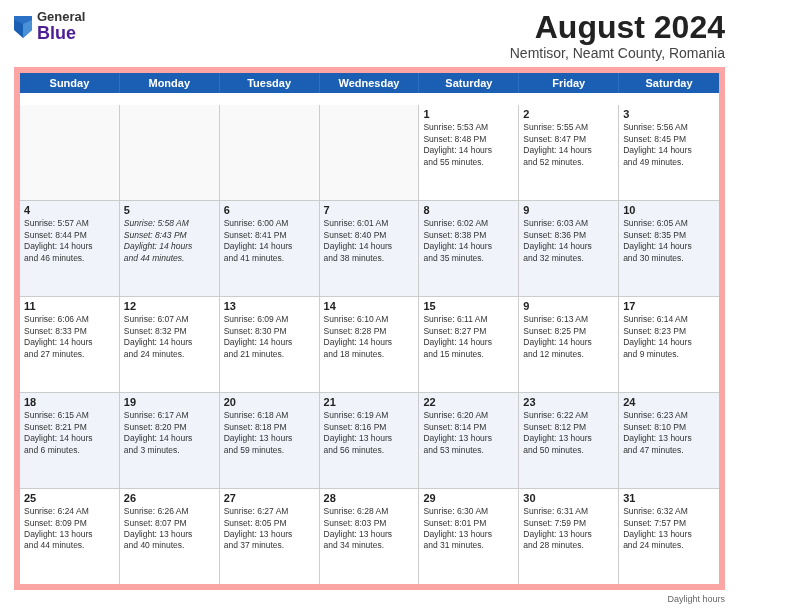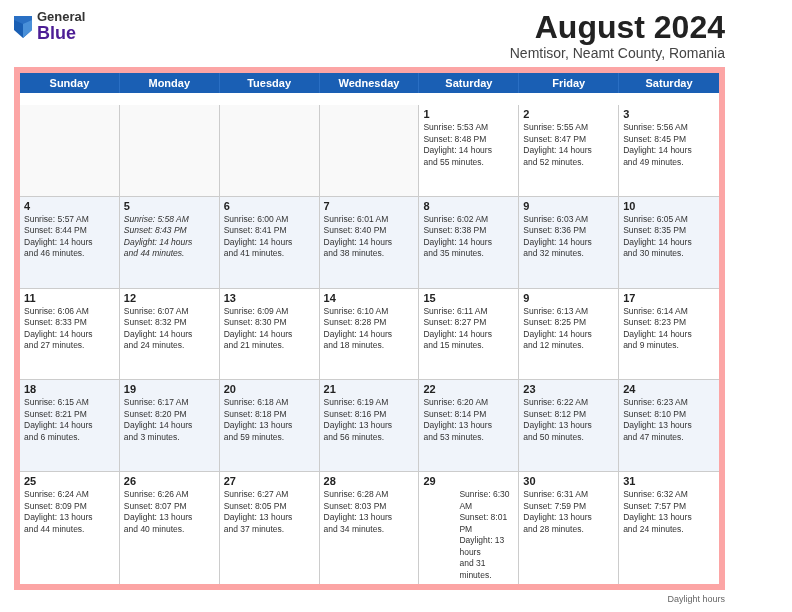--- a/index.html
+++ b/index.html
@@ -360,21 +360,21 @@
           </div>
           <div class="cal-cell">
             <div class="day-num">28</div>
             <div class="day-info" style="white-space: pre-line;">Sunrise: 6:28 AM
 Sunset: 8:03 PM
 Daylight: 13 hours
 and 34 minutes.</div>
           </div>
           <div class="cal-cell">
             <div class="day-num">29</div>
-            <div class="day-info" style="white-space: pre-line; margin-left: 36px;">Sunrise: 6:30 AM
+            <div class="day-info" style="white-space: pre-line;">Sunrise: 6:30 AM
 Sunset: 8:01 PM
 Daylight: 13 hours
 and 31 minutes.</div>
           </div>
           <div class="cal-cell">
             <div class="day-num">30</div>
             <div class="day-info" style="white-space: pre-line;">Sunrise: 6:31 AM
 Sunset: 7:59 PM
 Daylight: 13 hours
 and 28 minutes.</div>

